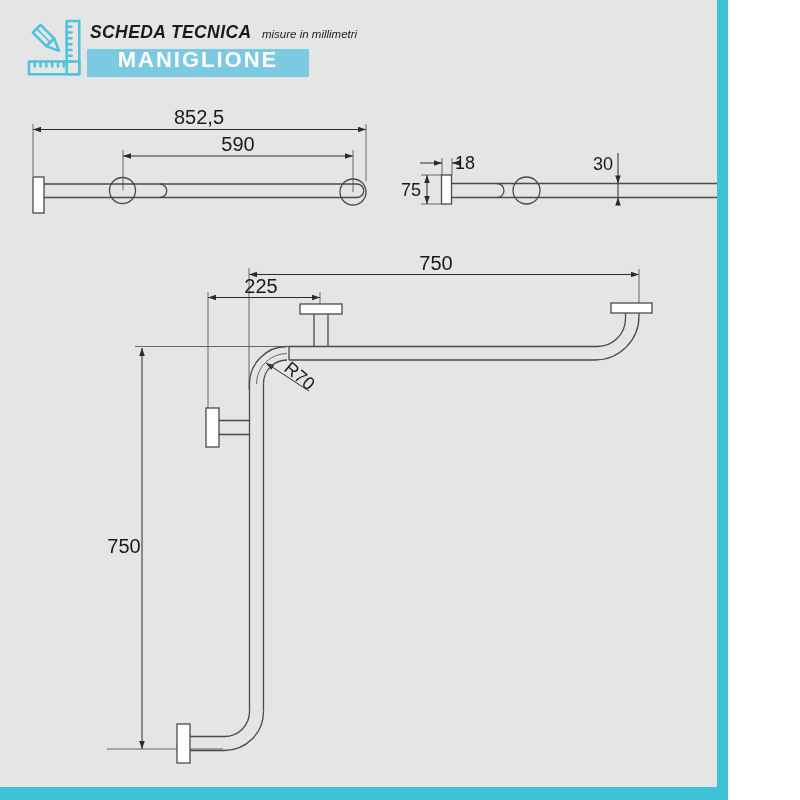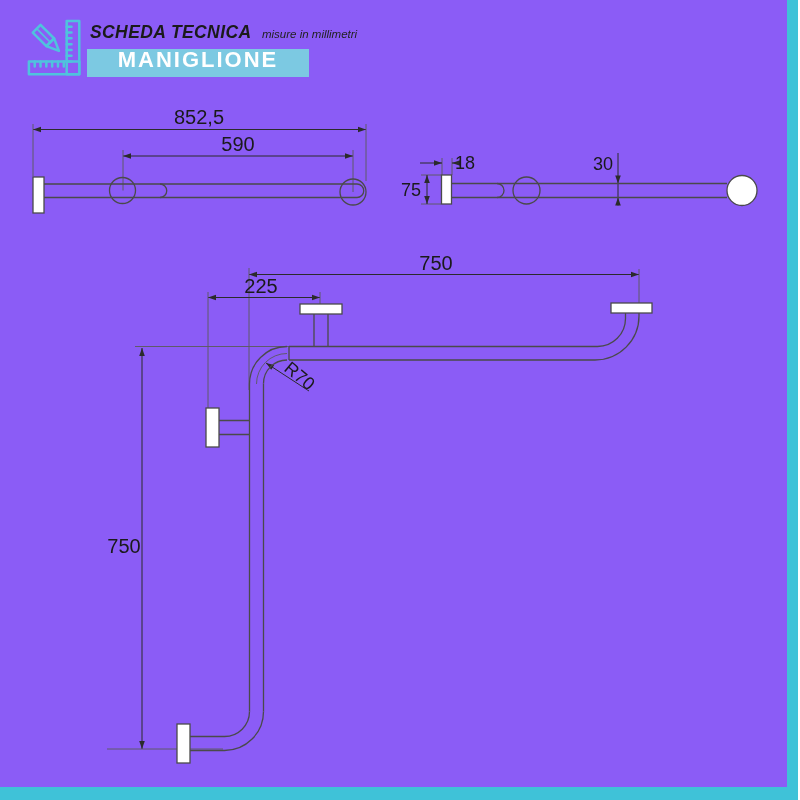--- a/index.html
+++ b/index.html
@@ -1,17 +1,17 @@
 <!DOCTYPE html>
 <html><head>
 <meta charset="utf-8">
 <style>
   html,body{margin:0;padding:0;background:#ffffff;}
   .page{
-    position:relative;width:798px;height:800px;background:#8b5cf6;
+    position:relative;width:728px;height:800px;background:#e5e5e5;
     font-family:"Liberation Sans",sans-serif;overflow:hidden;
   }
   .frame-right{position:absolute;top:0;right:0;width:11px;height:800px;background:#3fc2d8;}
   .frame-bottom{position:absolute;left:0;bottom:0;width:800px;height:13px;background:#3fc2d8;}
   .header{position:absolute;left:0;top:0;width:420px;height:95px;}
   .header-icon{position:absolute;left:26px;top:18px;width:62px;height:62px;}
   .header-title-row{position:absolute;left:90px;top:22px;white-space:nowrap;}
   .header-title{
     font-size:17.5px;font-weight:bold;font-style:italic;color:#1a1a1a;
     letter-spacing:.4px;display:inline-block;

